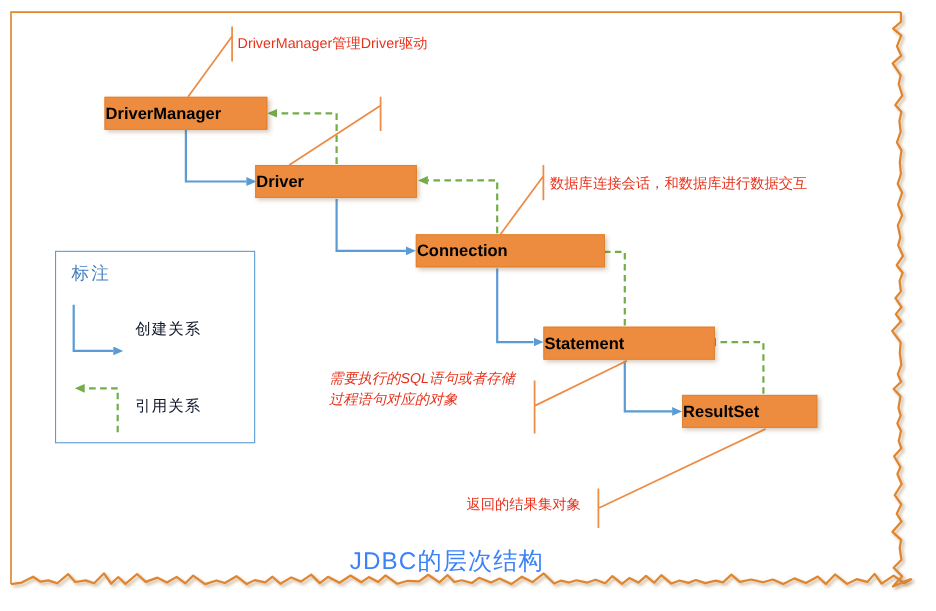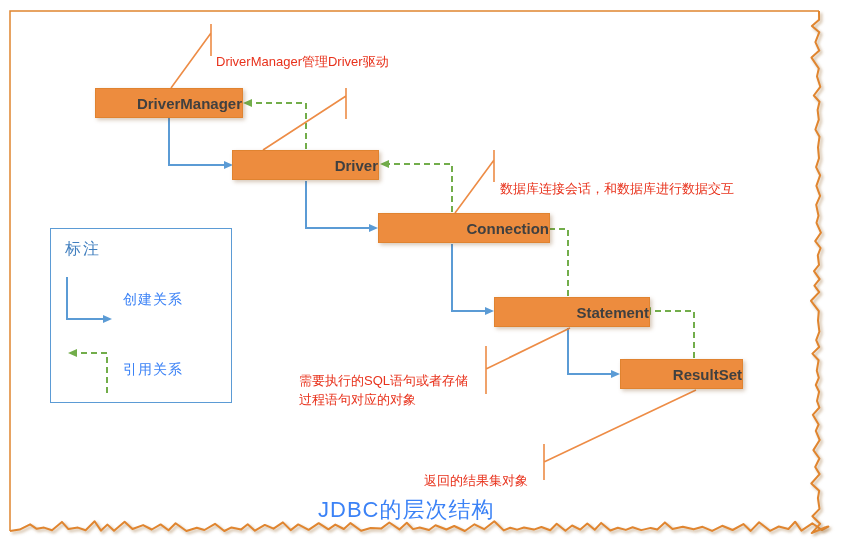--- a/index.html
+++ b/index.html
@@ -20,49 +20,49 @@
   }
   #connector-layer { position:absolute; left:0; top:0; z-index:2; }
   #border-layer { position:absolute; left:0; top:0; z-index:4; pointer-events:none; }
   .jag { filter:drop-shadow(2px 2px 1.5px rgba(150,100,40,.5)); }
   
   .node {
     position:absolute; z-index:3; height:30px;
     background:#ed8c3e; border:1px solid #e2athy;
     border:1px solid #e08330;
     box-shadow:2px 2px 4px rgba(120,70,20,.30);
-    color:#404040; font-weight:bold; font-size:15px;
-    display:flex; align-items:center; justify-content:flex-end;
+    color:#000000; font-weight:bold; font-size:15px;
+    display:flex; align-items:center; justify-content:flex-start;
     white-space:nowrap;
   }
   #node-driver-manager { left:95px;  top:88px;  width:148px; }
   #node-driver         { left:232px; top:150px; width:147px; }
   #node-connection     { left:378px; top:213px; width:172px; }
   #node-statement      { left:494px; top:297px; width:156px; }
   #node-resultset      { left:620px; top:359px; width:123px; }
   
   .ann {
     position:absolute; z-index:3; color:#e8321c; font-size:13px;
-    line-height:19px; white-space:pre-line;margin-top:22px;
+    line-height:19px; white-space:pre-line;
   }
   #ann-driver-manager { left:216px; top:30px; }
   #ann-driver         { left:352px; top:92px; }
   #ann-connection     { left:500px; top:157px; }
-  #ann-statement      { left:299px; top:349px; }
+  #ann-statement      { left:299px; top:334px;font-style:italic; }
   #ann-resultset      { left:424px; top:449px; }
   
   #legend {
     position:absolute; z-index:3; left:50px; top:228px; width:182px; height:175px;
     border:1px solid #5b9bd5; background:#fff;
   }
   #legend-title {
     position:absolute; left:14px; top:10px; font-size:16px; color:#417fbf; letter-spacing:2px;
   }
   .legend-label {
-    position:absolute; font-size:14px; color:#3b82f6; letter-spacing:1px; white-space:nowrap;
+    position:absolute; font-size:14px; color:#0f172a; letter-spacing:1px; white-space:nowrap;
   }
   #legend-label-creation  { left:72px; top:62px; }
   #legend-label-reference { left:72px; top:132px; }
   .legend-arrow { position:absolute; }
   #legend-arrow-creation  { left:8px; top:42px; }
   #legend-arrow-reference { left:8px; top:112px; }
 </style>
 </head>
 <body>
 

